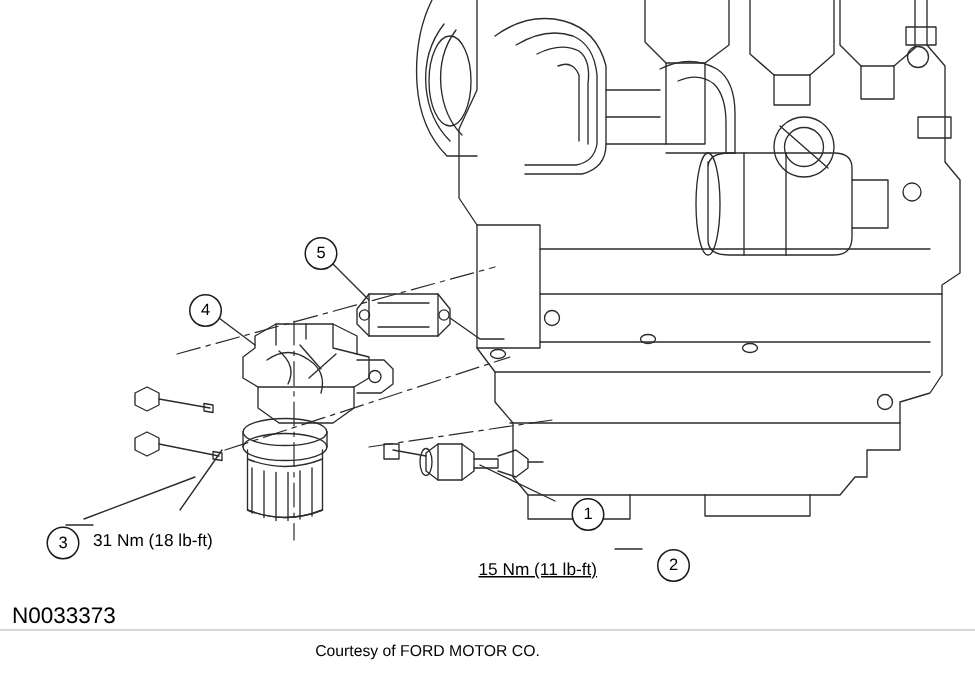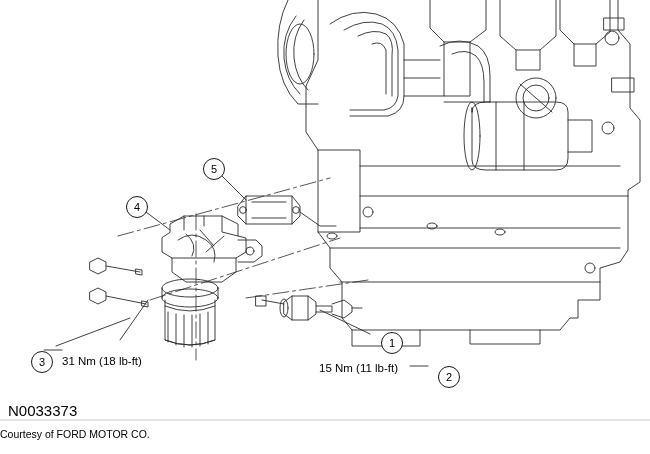--- a/index.html
+++ b/index.html
@@ -48,21 +48,21 @@
     left: 8px;
     top: 402px;
     font-size: 15px;
     color: #000000;
   }
   #courtesy {
     position: absolute;
     left: 0;
     top: 428px;
     width: 570px;
-    text-align: left;
+    text-align: center;
     font-size: 10.5px;
     color: #000000;
   }
 </style>
 </head>
 <body>
 
 <div id="page">
 
   <svg id="diagram-svg" viewBox="0 0 650 454">
@@ -226,18 +226,18 @@
     </g>
   </svg>
 
   <div class="callout" style="left:381px; top:332px;">1</div>
   <div class="callout" style="left:438px; top:366px;">2</div>
   <div class="callout" style="left:31px; top:351px;">3</div>
   <div class="callout" style="left:126px; top:196px;">4</div>
   <div class="callout" style="left:203px; top:158px;">5</div>
 
   <div class="spec-label" style="left:62px; top:355px;">31 Nm (18 lb-ft)</div>
-  <div class="spec-label" style="left:319px; top:362px;">15 Nm (11 lb-ft)</div>
+  <div class="spec-label" style="left:319px; top:374px;text-decoration:underline;">15 Nm (11 lb-ft)</div>
 
   <div id="figure-id">N0033373</div>
   <div id="courtesy">Courtesy of FORD MOTOR CO.</div>
 
 </div>
 
 </body></html>

